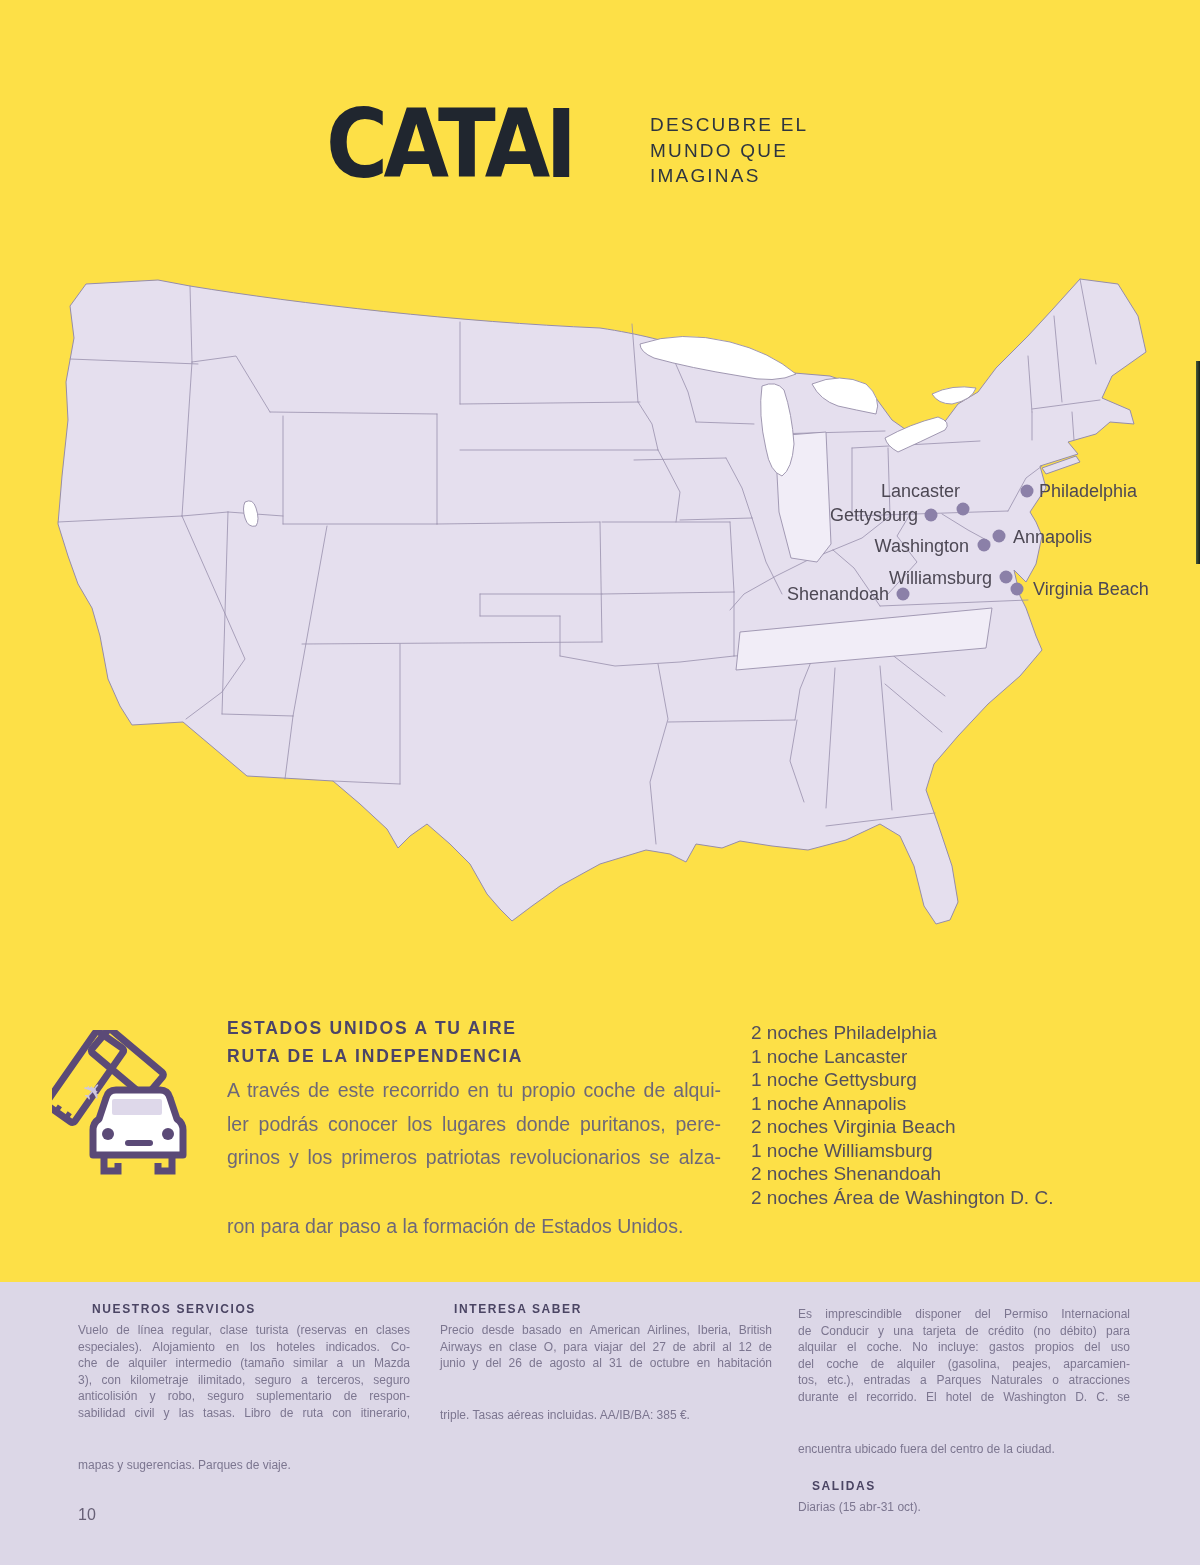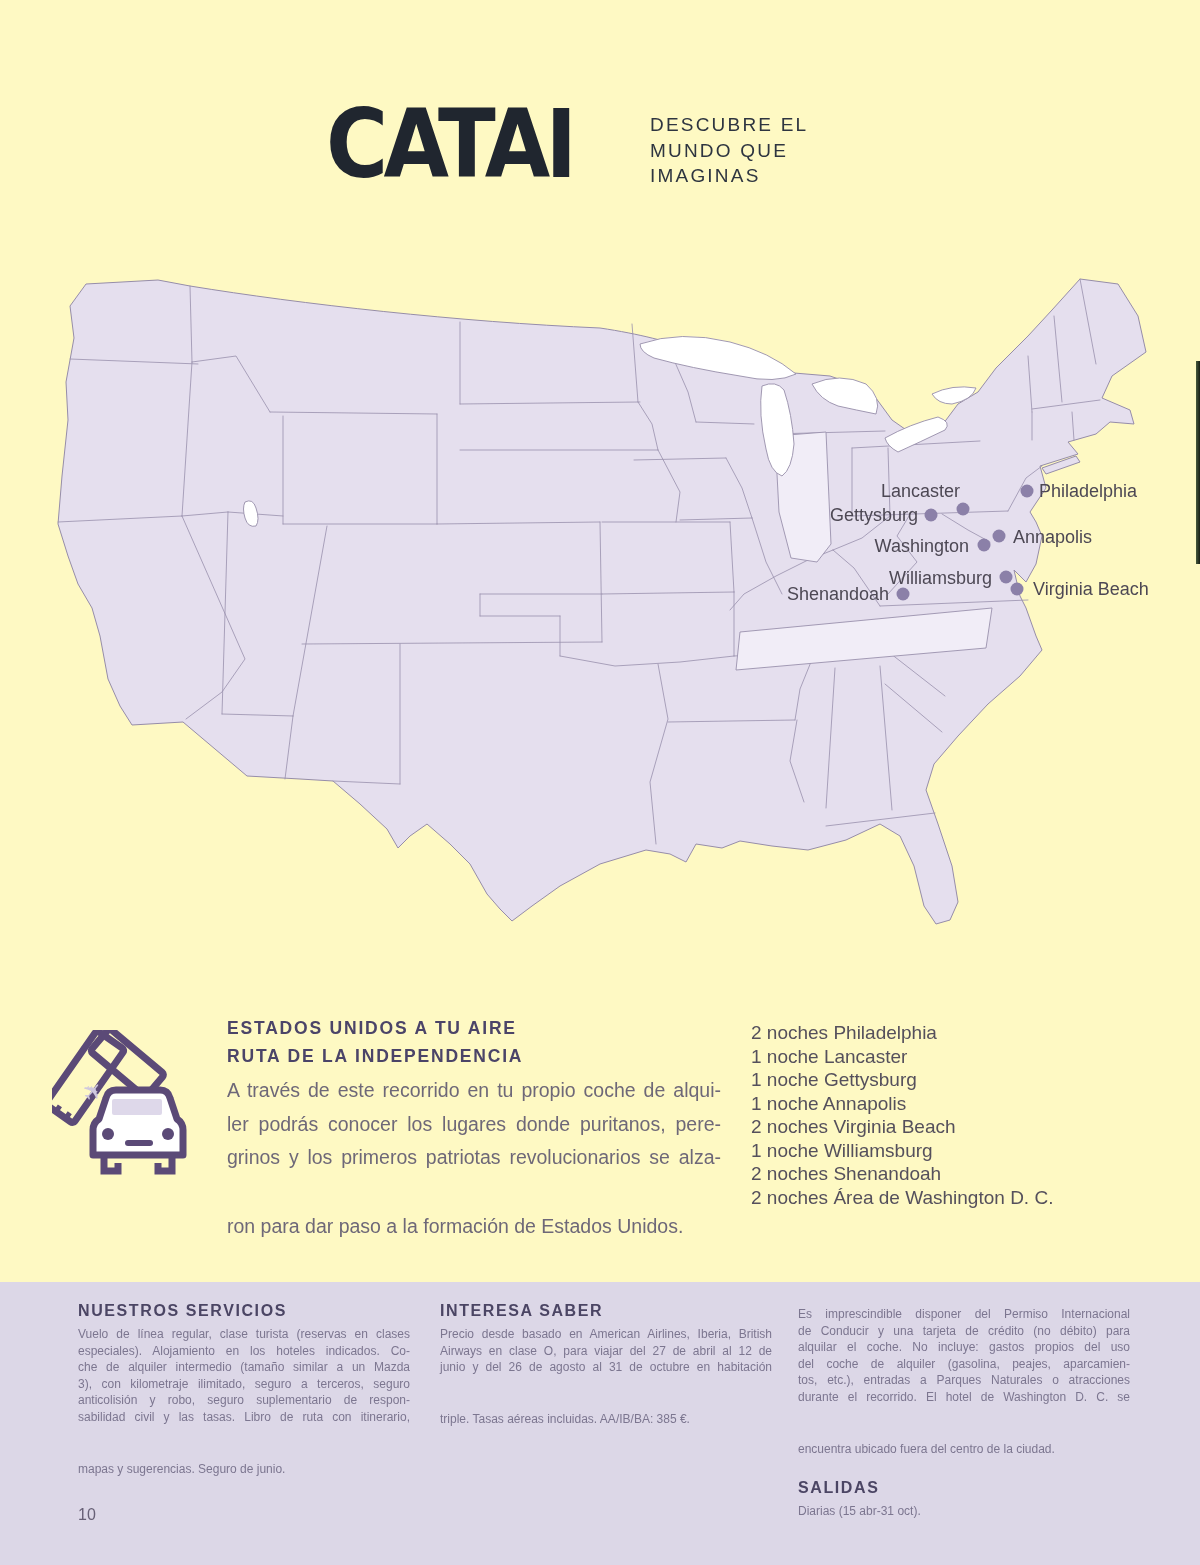--- a/index.html
+++ b/index.html
@@ -1,16 +1,16 @@
 <!DOCTYPE html>
 <html><head>
 <meta charset="utf-8">
 <style>
   html,body{margin:0;padding:0;background:#ffffff;}
-  .page{position:relative;width:1200px;height:1565px;background:#fef9c3;overflow:hidden;
+  .page{position:relative;width:1200px;height:1565px;background:#fde047;overflow:hidden;
         font-family:"Liberation Sans",sans-serif;}
 
   
   .brand{position:absolute;left:326px;top:98px;font-family:"DejaVu Sans","Liberation Sans",sans-serif;
          font-size:94px;font-weight:bold;letter-spacing:-5px;color:#20262f;line-height:1;
          transform:scaleX(.9);transform-origin:left top;}
   .tagline{position:absolute;left:650px;top:112px;font-size:19px;letter-spacing:2.2px;
            color:#2e3540;line-height:25.5px;}
 
   
@@ -36,21 +36,21 @@
   .jline.last{text-align-last:left;margin-top:35px;}
 
   .itinerary{position:absolute;left:751px;top:1021px;font-size:19px;color:#55505c;line-height:23.5px;}
 
   
   .band{position:absolute;left:0;top:1282px;width:1200px;height:283px;background:#dcd7e7;}
   .col{position:absolute;width:332px;}
   .col1{left:78px;top:20px;}
   .col2{left:440px;top:20px;}
   .col3{left:798px;top:24px;}
-  .col-heading{font-size:16px;font-weight:bold;letter-spacing:1.6px;color:#4b4564;margin-bottom:6px;}
+  .col-heading{font-size:12px;font-weight:bold;letter-spacing:1.6px;color:#4b4564;margin-bottom:6px;margin-left:14px;}
   .col-body{font-size:12px;color:#7c7690;line-height:16.6px;}
   .col-body .italic{}
   .salidas{margin-top:22px;}
   .page-number{position:absolute;left:78px;top:1506px;font-size:16px;color:#676076;}
 </style>
 </head>
 <body>
 
 <div class="page">
 
@@ -203,21 +203,21 @@
   <div class="band">
     <div class="col col1">
       <div class="col-heading">NUESTROS SERVICIOS</div>
       <div class="col-body">
         <div class="jline">Vuelo de línea regular, clase turista (reservas en clases</div>
         <div class="jline">especiales). Alojamiento en los hoteles indicados. Co-</div>
         <div class="jline">che de alquiler intermedio (tamaño similar a un Mazda</div>
         <div class="jline">3), con kilometraje ilimitado, seguro a terceros, seguro</div>
         <div class="jline">anticolisión y robo, seguro suplementario de respon-</div>
         <div class="jline">sabilidad civil y las tasas.  Libro de ruta con itinerario,</div>
-        <div class="jline last">mapas y sugerencias. Seguro de junio.</div>
+        <div class="jline last">mapas y sugerencias. Parques de viaje.</div>
       </div>
     </div>
 
     <div class="col col2">
       <div class="col-heading">INTERESA SABER</div>
       <div class="col-body">
         <div class="jline"><span class="italic">Precio desde</span><span> basado en American Airlines, Iberia, British</span></div>
         <div class="jline">Airways en clase O, para viajar del 27 de abril al 12 de</div>
         <div class="jline">junio y del 26 de agosto al 31 de octubre en habitación</div>
         <div class="jline last">triple. Tasas aéreas incluidas. AA/IB/BA:  385 €.</div>

